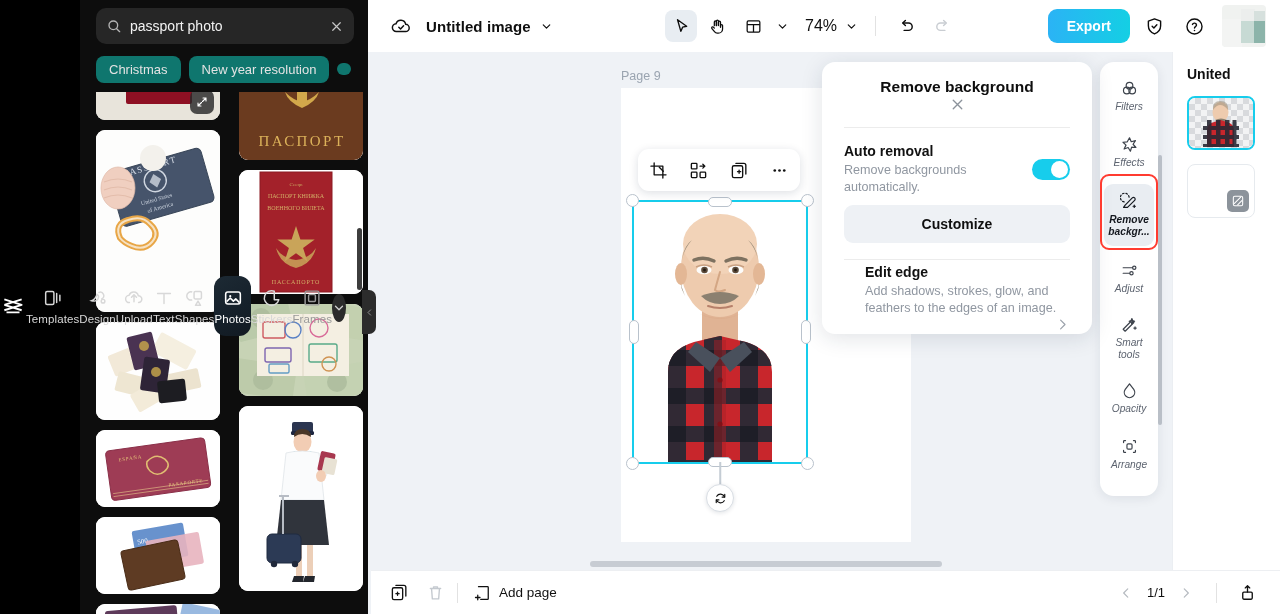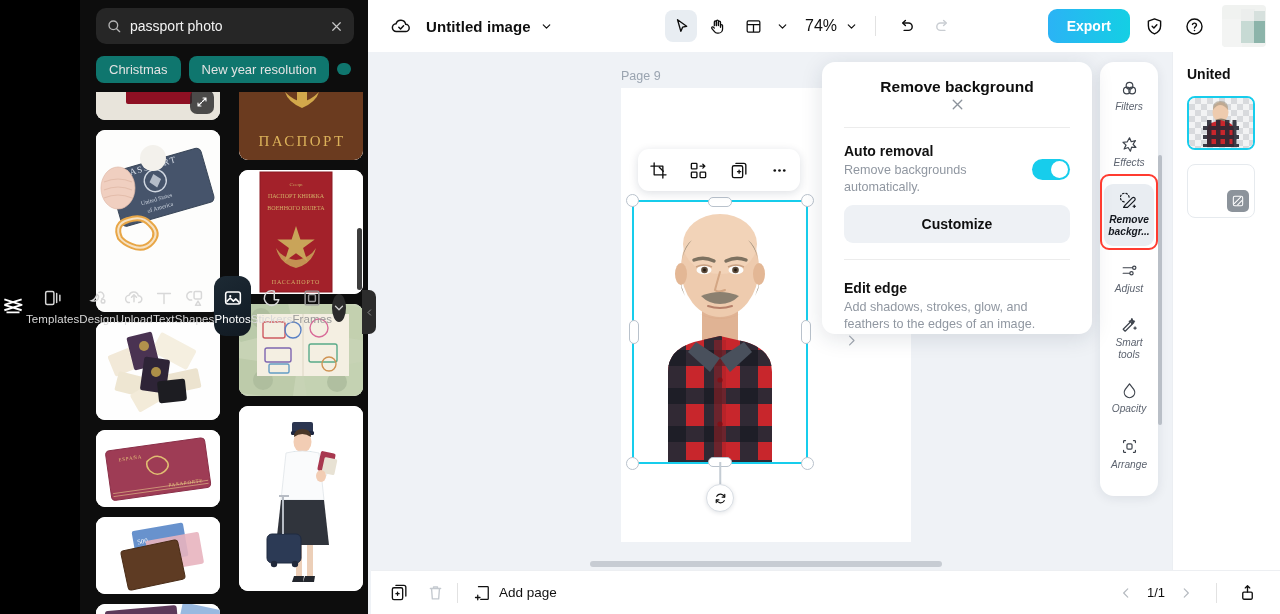--- a/index.html
+++ b/index.html
@@ -189,21 +189,21 @@
   }
   #auto-toggle::after {
     content: ""; position: absolute; right: 2px; top: 2px;
     width: 17px; height: 17px; border-radius: 50%; background: #fff;
   }
   #customize-btn {
     margin-top: 10px; width: 100%; height: 38px; background: #eef1f5;
     border: none; border-radius: 9px; font-size: 14px; font-weight: 600; color: #0f0f0f;
     cursor: pointer; font-family: "Liberation Sans", sans-serif;
   }
-  #edge-row { display: flex; align-items: flex-start; margin-top: 20px; cursor: pointer; flex-direction: column; }
+  #edge-row { display: flex; align-items: flex-end; margin-top: 4px; cursor: pointer; flex-direction: column; }
   #edge-txt { flex: 1; }
   #edge-title { font-size: 14px; font-weight: 700; color: #111; }
   #edge-sub { font-size: 12.6px; color: #9097a1; line-height: 1.33; margin-top: 3px; width: 205px; }
 
   
   #dock {
     position: absolute; left: 1100px; top: 62px; width: 58px; height: 434px;
     background: #ffffff; border-radius: 14px;
     box-shadow: 0 2px 12px rgba(20,36,60,.09);
     z-index: 16; display: flex; flex-direction: column; align-items: center;

